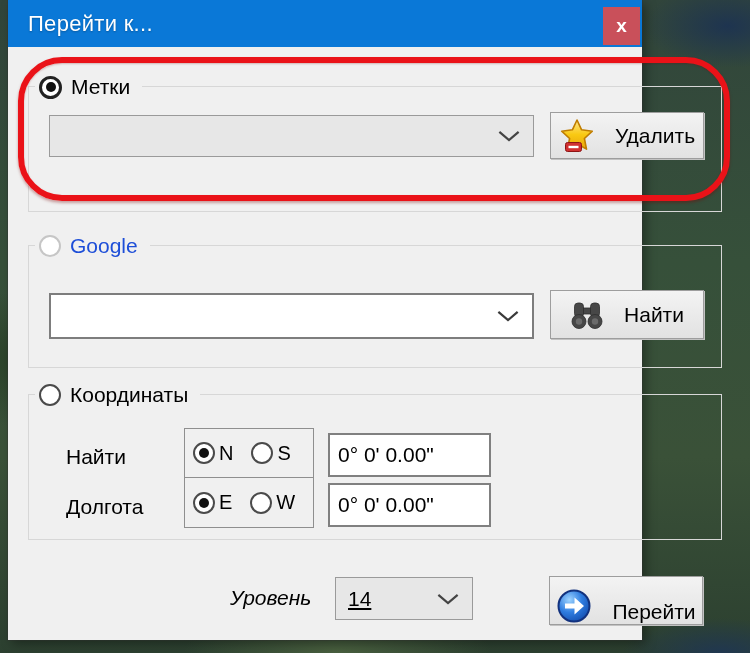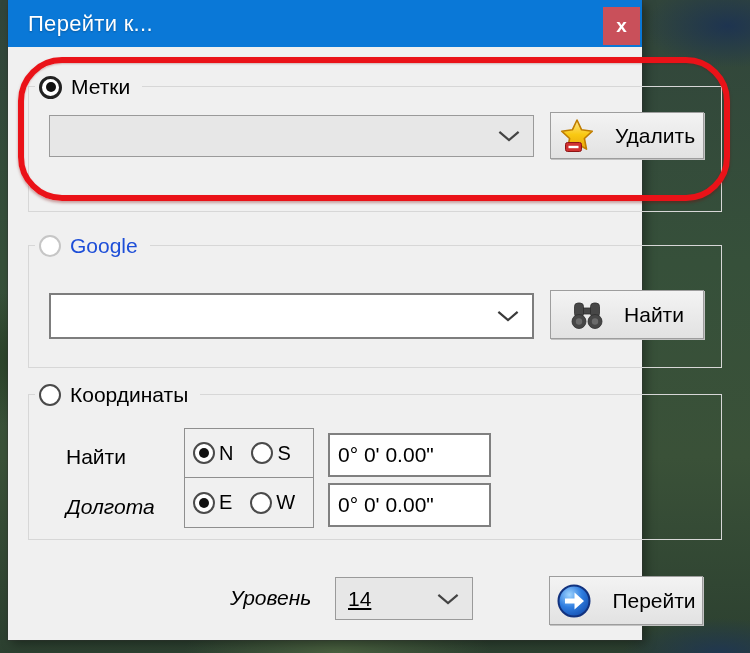--- a/index.html
+++ b/index.html
@@ -195,21 +195,21 @@
       </span>
       <span class="pair">
         <span class="radio"></span>
         <span>S</span>
       </span>
     </div>
     <div class="field" style="left:299px; top:38px; width:163px; height:44px;">
       <span>0° 0' 0.00"</span>
     </div>
 
-    <span class="coord-label" style="left:37px; top:100px;font-style:italic;">Долгота</span>
+    <span class="coord-label" style="left:37px; top:100px;">Долгота</span>
     <div class="dir-box" style="left:155px; top:82px; width:130px; height:51px;">
       <span class="pair">
         <span class="radio checked"></span>
         <span>E</span>
       </span>
       <span class="pair">
         <span class="radio"></span>
         <span>W</span>
       </span>
     </div>
@@ -220,21 +220,21 @@
 
   <span class="footer-label" style="left:222px; top:586px;">Уровень</span>
   <div class="combo" style="left:327px; top:577px; width:138px; height:43px;">
     <span class="val">14</span>
     <span class="chev">
       <svg width="22" height="12" viewBox="0 0 16 8">
           <path d="M1 1 L8 7 L15 1" fill="none" stroke="#444" stroke-width="1.6"></path>
         </svg>
     </span>
   </div>
-  <button class="btn" style="left:541px; top:576px; width:154px; height:49px;">
+  <button class="btn" style="left:541px; top:576px; width:154px; height:49px;align-items:flex-end;">
     <span class="ic">
       <svg width="36" height="36" viewBox="0 0 36 36">
         <defs>
           <radialGradient id="blueG" cx="0.35" cy="0.3" r="0.9">
             <stop offset="0" stop-color="#9ed4ff"></stop>
               <stop offset="0.45" stop-color="#2f7de0"></stop>
               <stop offset="1" stop-color="#0b3fa0"></stop>
           </radialGradient>
         </defs>
         <circle cx="18" cy="18" r="15.5" fill="url(#blueG)" stroke="#12327e" stroke-width="2"></circle>

